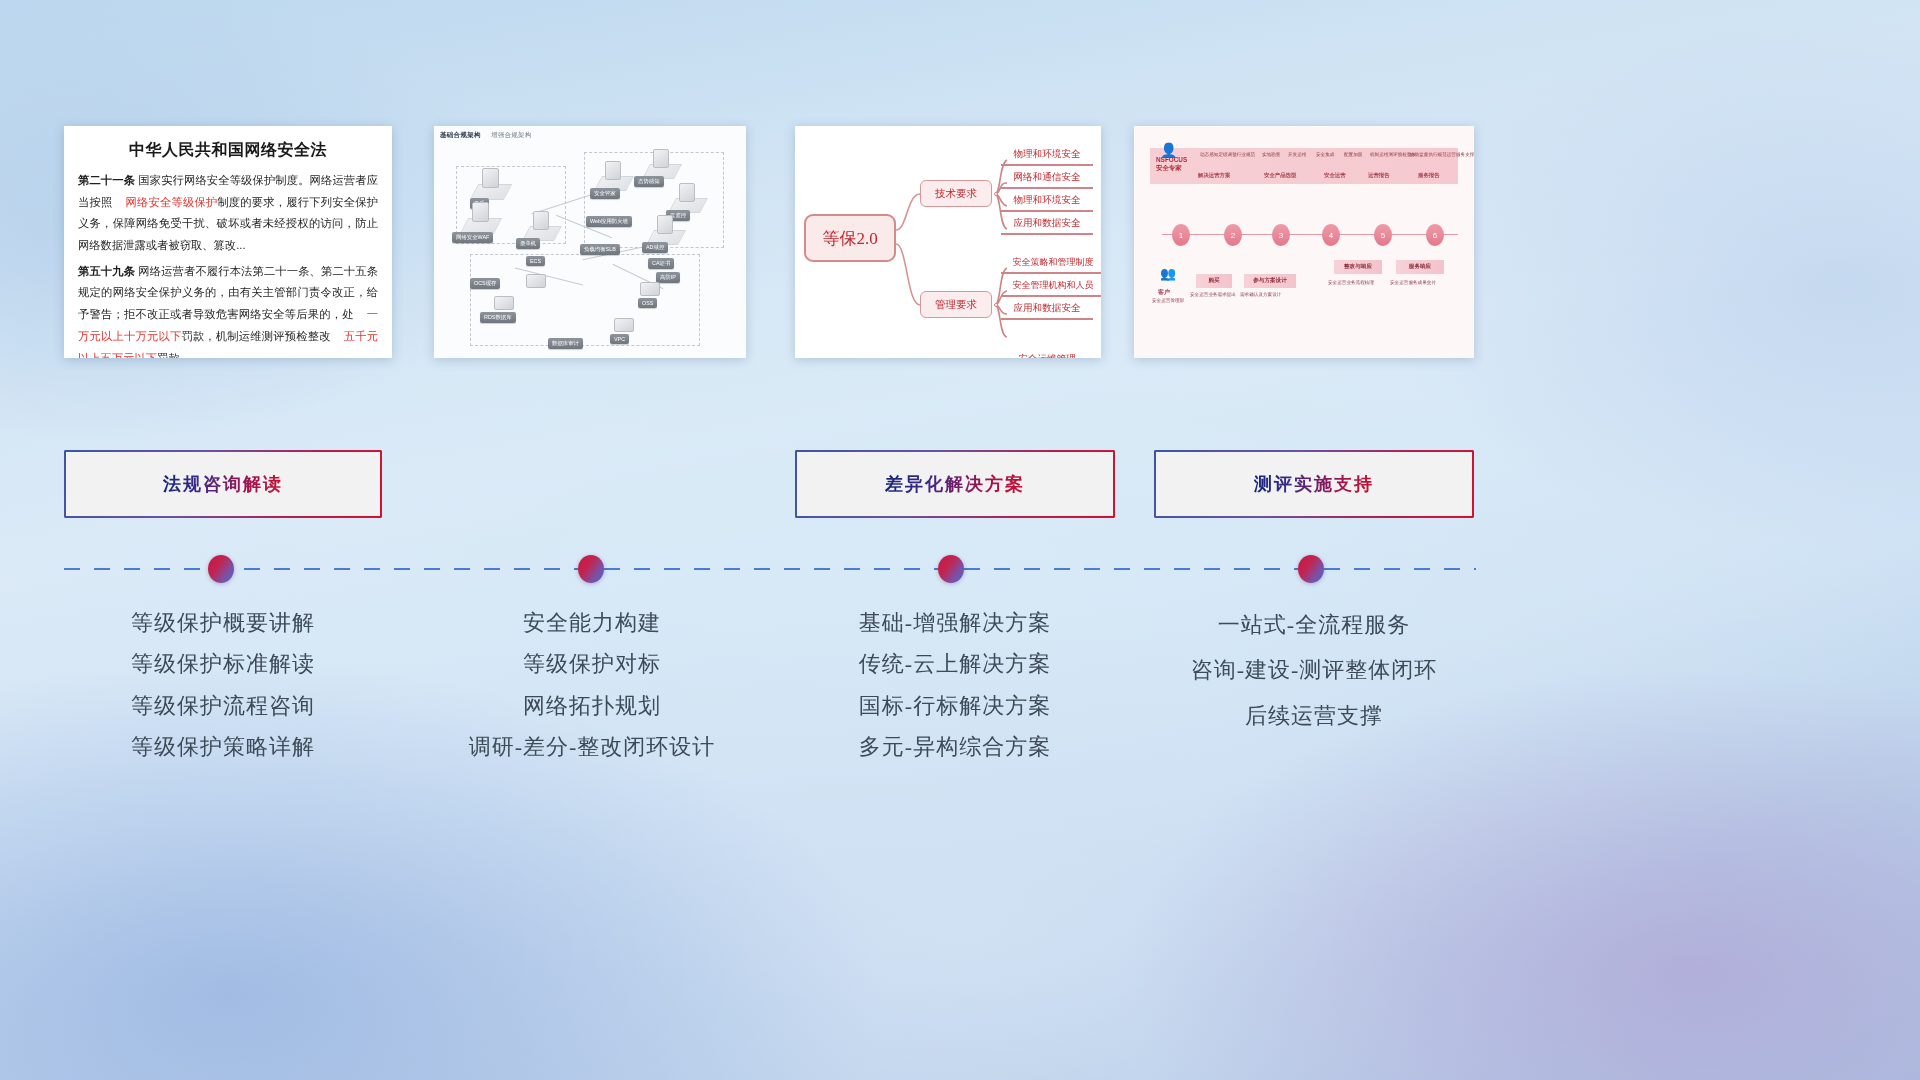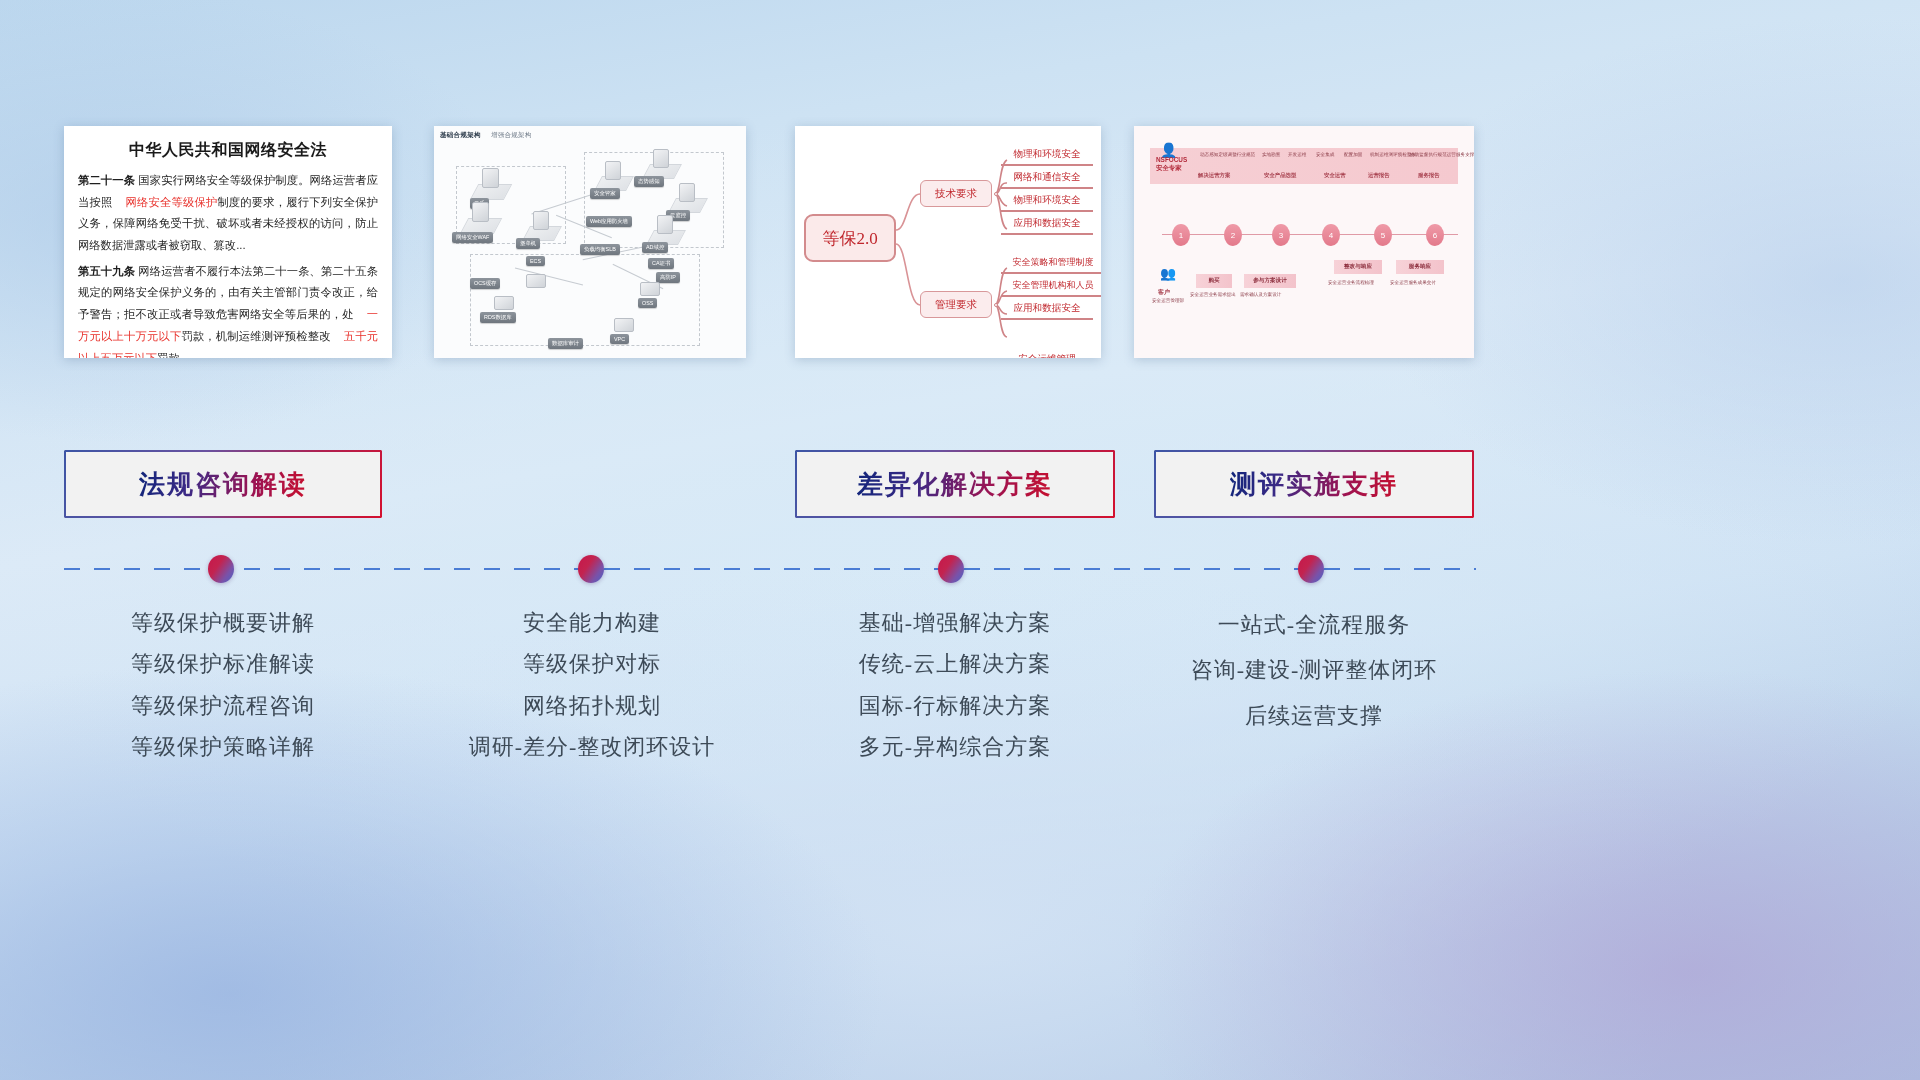--- a/index.html
+++ b/index.html
@@ -124,21 +124,21 @@
   }
   .tbox::before {
     content:""; position:absolute; inset:0;
     padding:2px; border-radius:1px;
     background:linear-gradient(120deg,#3c55a5 0%,#6a52a0 40%,#b02050 72%,#d4102e 100%);
     -webkit-mask:linear-gradient(#000 0 0) content-box,linear-gradient(#000 0 0);
     -webkit-mask-composite:xor; mask-composite:exclude;
     pointer-events:none;
   }
   .tbox span {
-    position:relative; font-size:26px; font-weight:bold; letter-spacing:2px;
+    position:relative; font-size:18px; font-weight:bold; letter-spacing:2px;
     background:linear-gradient(100deg,#10257a 0%,#3c2a86 30%,#9c1352 68%,#c8102e 100%);
     -webkit-background-clip:text; background-clip:text; color:transparent;
   }
   .tbox.b1 { left:64px;   width:318px; }
   .tbox.b2 { left:434px;  width:316px; }
   .tbox.b3 { left:795px;  width:320px; }
   .tbox.b4 { left:1154px; width:320px; }
 
   
   .tl { position:absolute; left:64px; top:568px; width:1412px; height:2px; }

